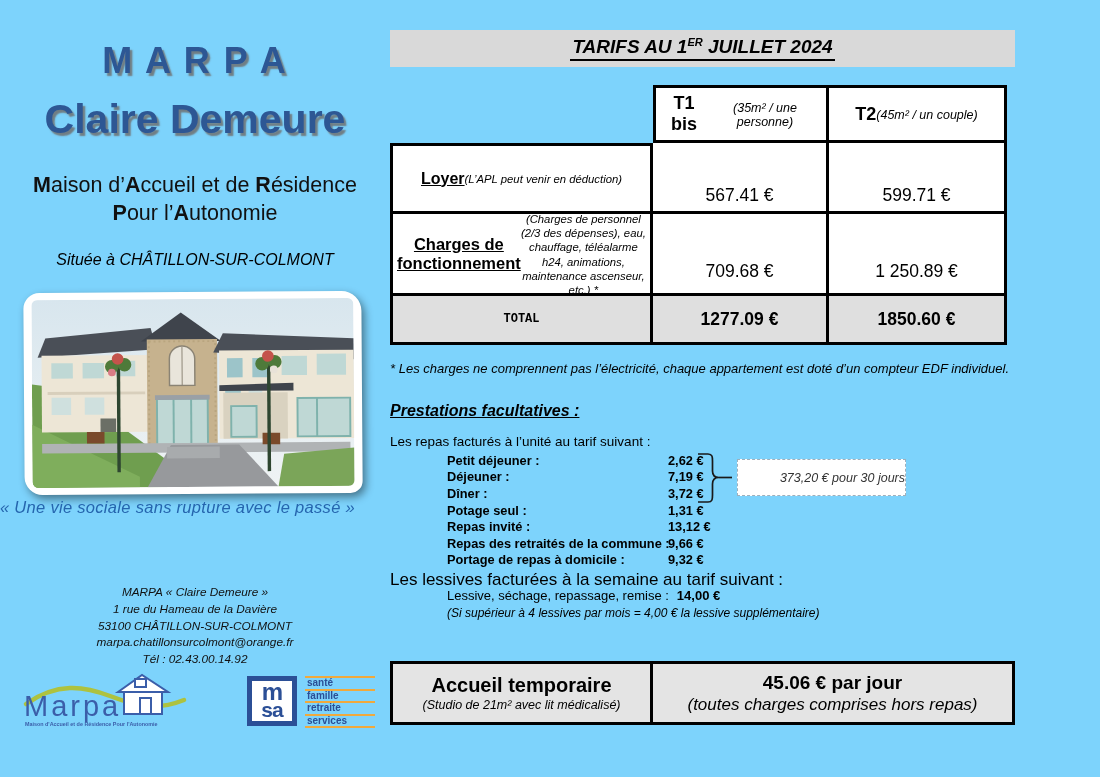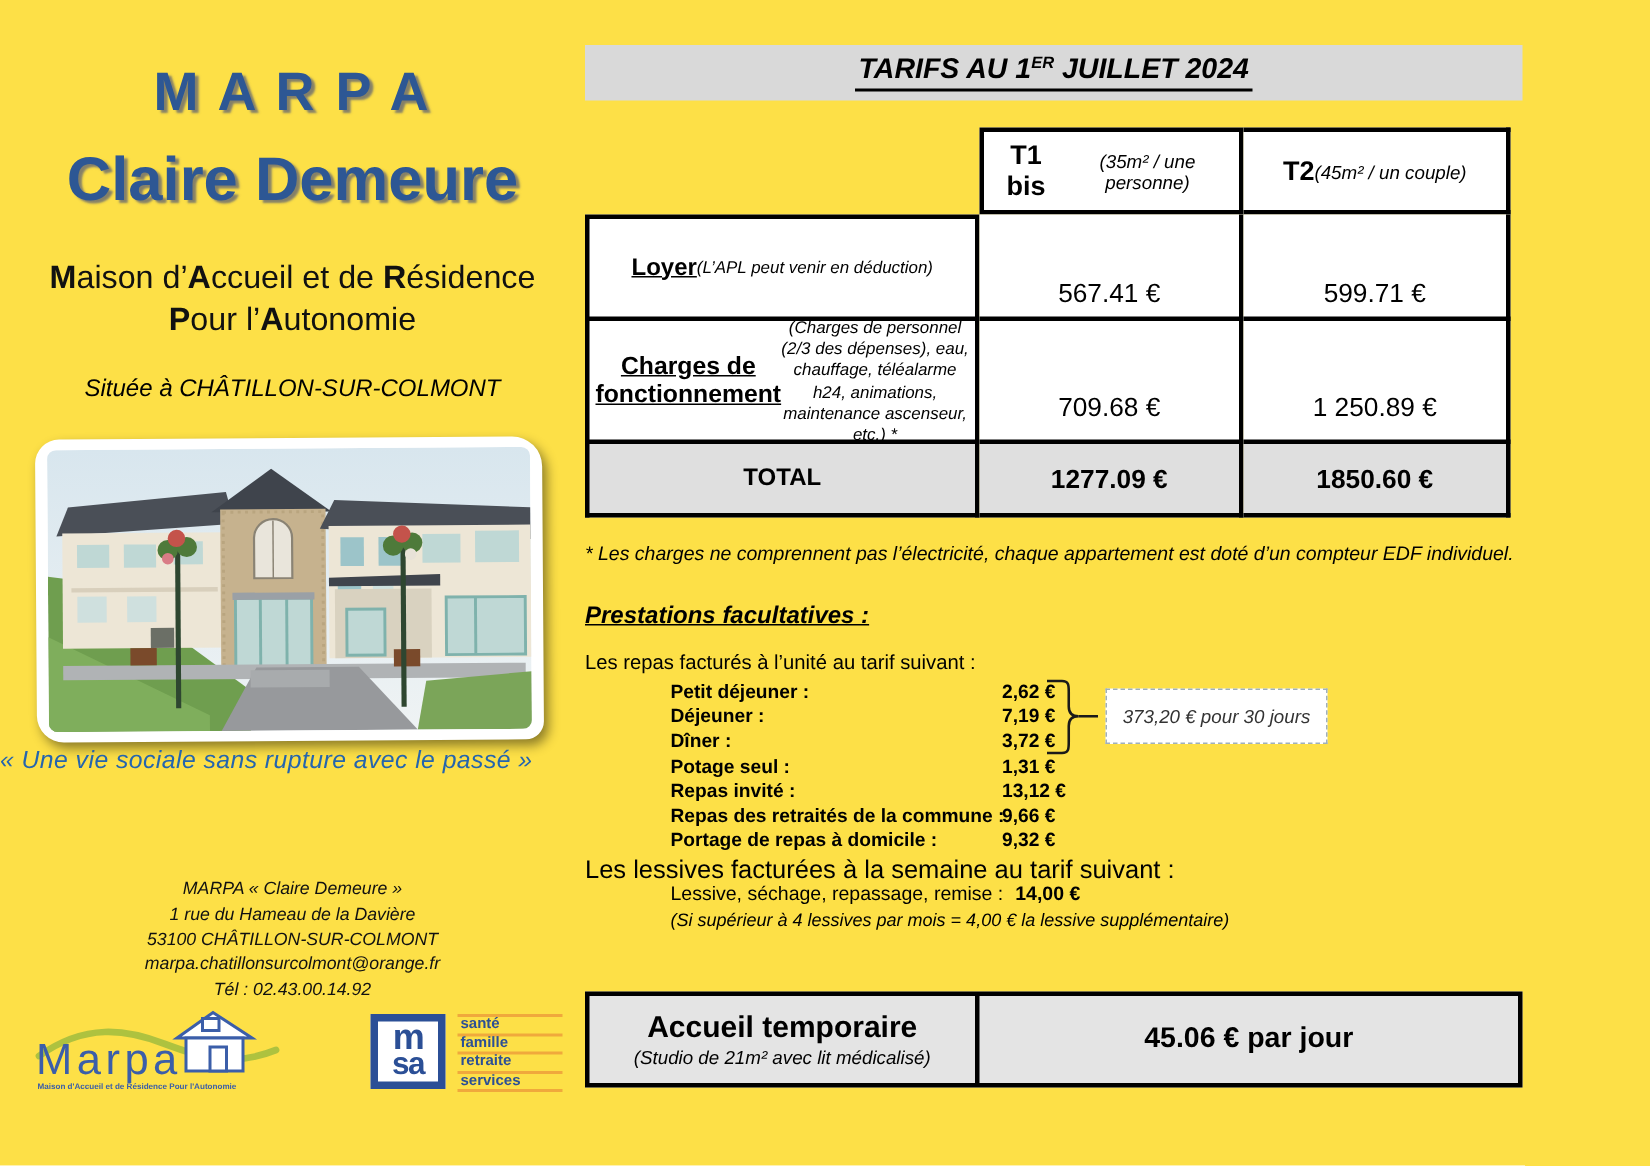--- a/index.html
+++ b/index.html
@@ -1,18 +1,18 @@
 <!DOCTYPE html>
 <html><head>
 <meta charset="utf-8">
 <style>
   * { margin:0; padding:0; box-sizing:border-box; }
   html,body { width:1100px; height:777px; background:#fff; overflow:hidden;
               font-family:"Liberation Sans", sans-serif; color:#000; }
-  .page { position:relative; width:1100px; height:777px; background:#fde047; }
+  .page { position:relative; width:1100px; height:777px; background:#7dd3fc; }
 
   
   .left { position:absolute; left:0; top:0; width:390px; height:777px; }
   .title1 { position:absolute; top:40px; left:0; width:100%; text-align:center;
             font-size:36px; font-weight:bold; letter-spacing:2px; color:#2D5794;
             text-shadow:2.5px 2.5px 1.5px rgba(110,110,110,.85); }
   .title2 { position:absolute; top:96px; left:0; width:100%; text-align:center;
             font-size:41px; font-weight:bold; color:#2D5794;
             text-shadow:2.5px 2.5px 1.5px rgba(110,110,110,.85); }
   .orgname { position:absolute; top:172px; left:0; width:100%; text-align:center;
@@ -54,36 +54,36 @@
           text-align:center; padding:2px 4px; }
   .cell.bl { border-left:3px solid #000; } .cell.bt { border-top:3px solid #000; }
   .cell.blank { border:none; background:transparent; }
   .hdr-name { font-size:18px; font-weight:bold; }
   .hdr-sub { font-size:12.5px; font-style:italic; margin-top:1px; }
   .rowlbl { font-size:16px; font-weight:bold; text-decoration:underline; }
   .rowlbl2 { font-size:16.5px; font-weight:bold; text-decoration:underline; }
   .rowsub { font-size:11.3px; font-style:italic; margin-top:2px; line-height:1.25; }
   .price { font-size:17.5px;margin-top:36px; }
   .total-cell { background:#DFDFDF; }
-  .total-lbl { font-size:16px; font-weight:bold; }
+  .total-lbl { font-size:12px; font-weight:bold;font-family:Liberation Mono, monospace; }
   .total-price { font-size:17.5px; font-weight:bold; }
 
   .footnote { position:absolute; top:361px; left:2px; width:622px;
               font-size:13px; font-style:italic; }
   .prest-hd { position:absolute; top:402px; left:2px; font-size:16px; font-weight:bold;
               font-style:italic; text-decoration:underline; }
   .meals-intro { position:absolute; top:434px; left:2px; font-size:13.5px; }
   .meals { position:absolute; top:452px; left:2px; width:620px; }
   .meal-row { display:flex; height:16.6px; align-items:center; }
   .meal-lbl { margin-left:57px; width:221px; font-size:12.8px; font-weight:bold; white-space:nowrap; }
   .meal-price { font-size:12.8px; font-weight:bold; }
   .bracket { position:absolute; left:306px; top:-2px; }
-  .monthly-box { position:absolute; left:347px; top:7px; width:148px; height:37px;
+  .monthly-box { position:absolute; left:347px; top:7px; width:169px; height:37px;
                  border:1.5px dashed #9FB0BC; background:#fff; display:flex;
-                 align-items:center; justify-content:center; }
+                 align-items:center; justify-content:flex-end; }
   .monthly-box span { font-size:12.5px; font-style:italic; color:#333; }
   .laundry-intro { position:absolute; top:570px; left:2px; font-size:17px; }
   .laundry-line { position:absolute; top:588px; left:59px; font-size:13px; }
   .laundry-line .p { font-weight:bold; margin-left:8px; }
   .laundry-note { position:absolute; top:606px; left:59px; font-size:12px; font-style:italic; }
 
   .accueil { position:absolute; top:661px; left:2px; width:625px; height:64px;
              border:3px solid #000; background:#E4E4E4; display:grid;
              grid-template-columns:260px 1fr; }
   .acc-cell { display:flex; flex-direction:column; align-items:center; justify-content:center;
@@ -319,17 +319,18 @@
     </div>
     <div class="laundry-note">(Si supérieur à 4 lessives par mois = 4,00 € la lessive supplémentaire)</div>
 
     <div class="accueil">
       <div class="acc-cell first">
         <div class="acc-title">Accueil temporaire</div>
         <div class="acc-sub">(Studio de 21m² avec lit médicalisé)</div>
       </div>
       <div class="acc-cell">
         <div class="acc-price">45.06 € par jour</div>
+        <div class="acc-note">(toutes charges comprises hors repas)</div>
       </div>
     </div>
 
   </div>
 </div>
 
 </body></html>

